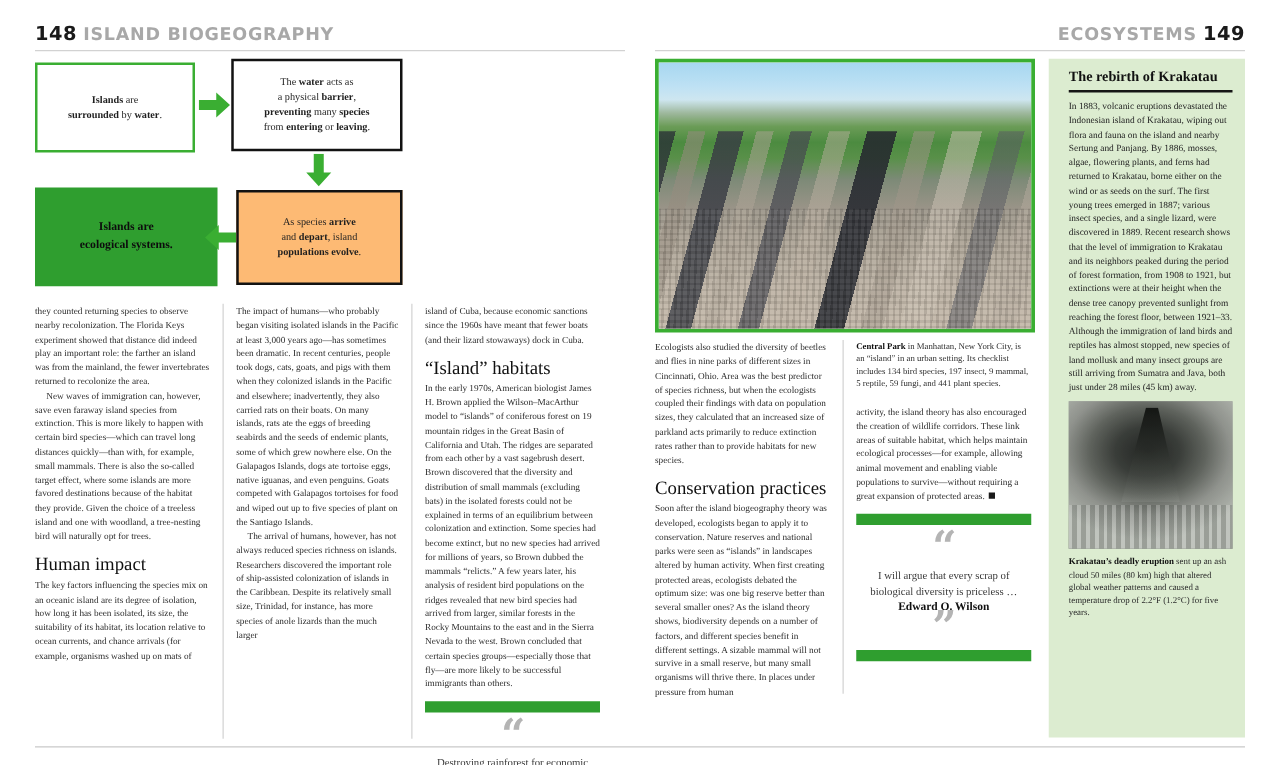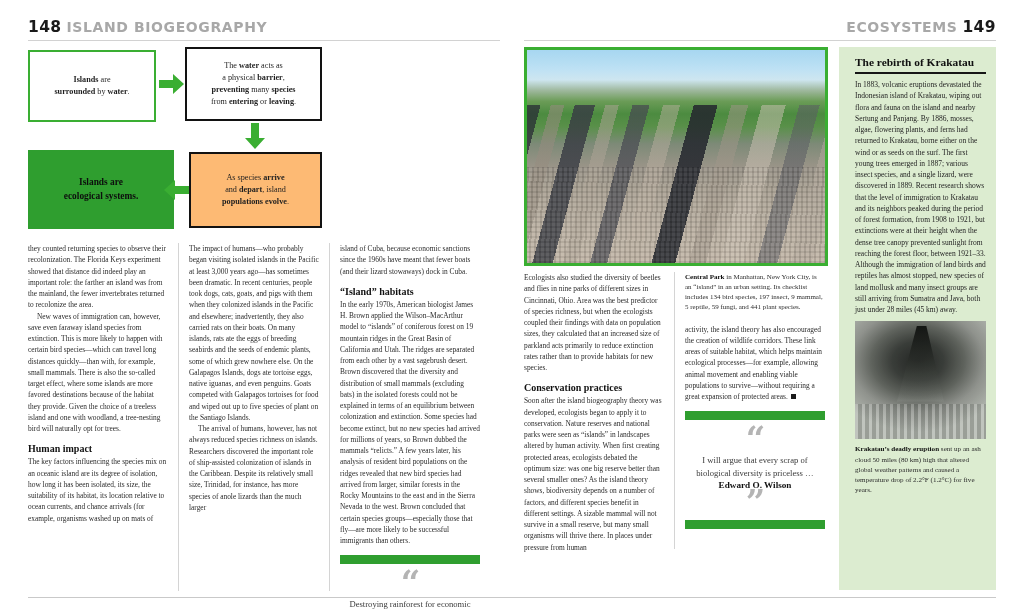--- a/index.html
+++ b/index.html
@@ -148,22 +148,22 @@
     font-family: "Liberation Serif", serif;
     font-size: 7.4px;
     line-height: 1.52;
     color: #2b2b2b;
     text-align: left;
     margin: 0;
   }
   .body-text + .body-text { text-indent: 9px; }
   .subhead {
     font-family: "Liberation Serif", serif;
-    font-weight: bold;
-    font-size: 10px;
+    font-weight: normal;
+    font-size: 15px;
     color: #111111;
     margin: 9px 0 1px 0;
     line-height: 1.2;
   }
 
   
   .pullquote {
     position: relative;
     box-sizing: border-box;
     text-align: center;
@@ -378,21 +378,21 @@
       <div class="arrow" style="left:135px; top:132px;">
         <svg width="26" height="22" viewBox="0 0 26 22">
             <path d="M26 7 L12 7 L12 1 L1 11 L12 21 L12 15 L26 15 Z" fill="#3aae32"></path>
           </svg>
       </div>
     </div>
 
     <div class="cols-left">
 
       <div class="col" style="width:150px; padding-right:10px;">
-        <p class="body-text">they counted returning species to observe their recolonization. The Florida Keys experiment showed that distance did indeed play an important role: the farther an island was from the mainland, the fewer invertebrates returned to recolonize the area.</p>
+        <p class="body-text">they counted returning species to observe nearby recolonization. The Florida Keys experiment showed that distance did indeed play an important role: the farther an island was from the mainland, the fewer invertebrates returned to recolonize the area.</p>
         <p class="body-text">New waves of immigration can, however, save even faraway island species from extinction. This is more likely to happen with certain bird species—which can travel long distances quickly—than with, for example, small mammals. There is also the so-called target effect, where some islands are more favored destinations because of the habitat they provide. Given the choice of a treeless island and one with woodland, a tree-nesting bird will naturally opt for trees.</p>
         <h3 class="subhead">Human impact</h3>
         <p class="body-text">The key factors influencing the species mix on an oceanic island are its degree of isolation, how long it has been isolated, its size, the suitability of its habitat, its location relative to ocean currents, and chance arrivals (for example, organisms washed up on mats of</p>
       </div>
 
       <div class="col" style="width:1px;">
         <div class="col-sep" style="left:0;"></div>
       </div>
 
       <div class="col" style="width:150px; padding:0 10px;">

